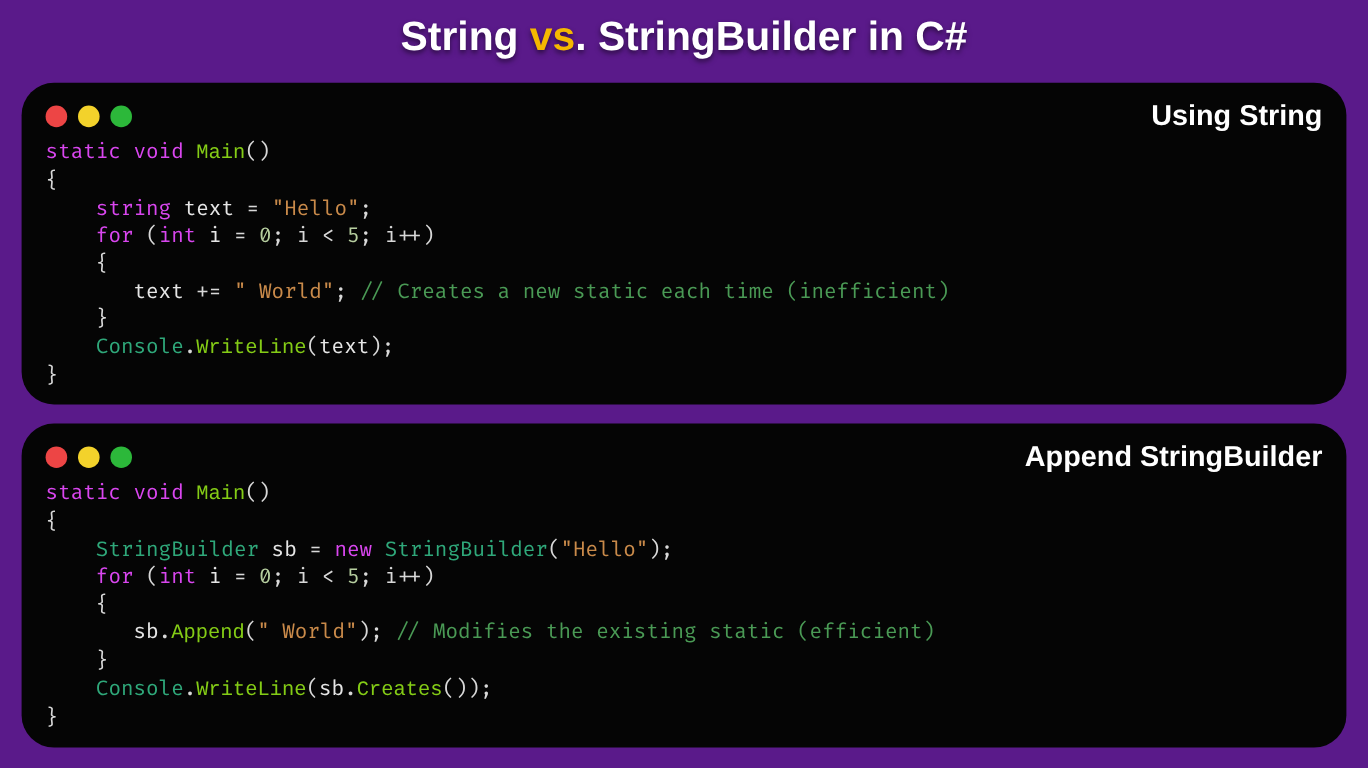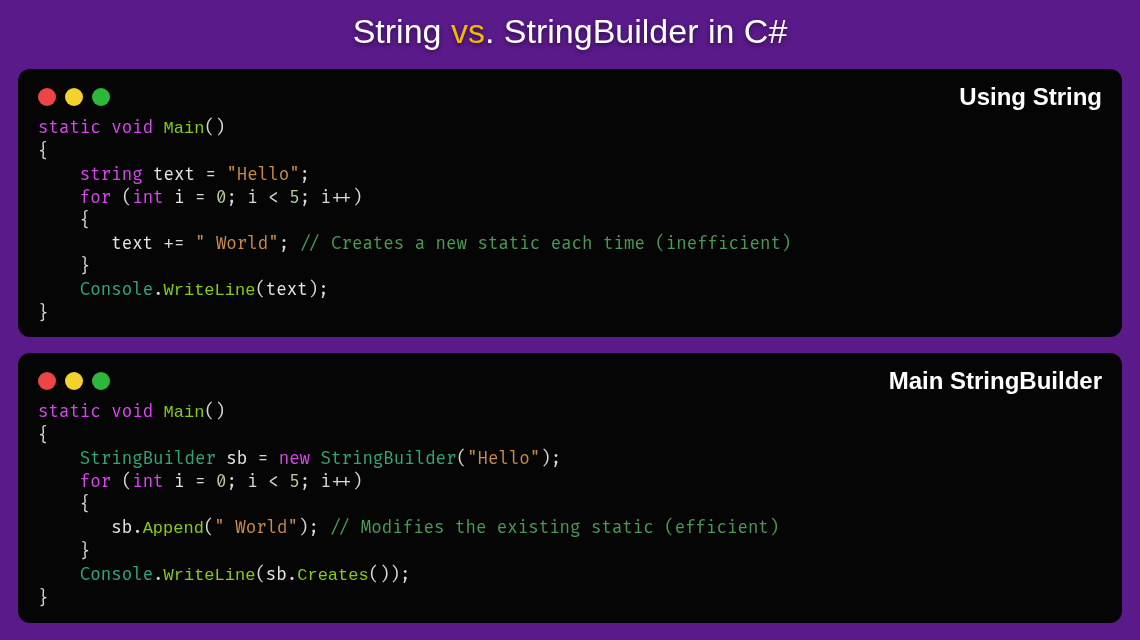--- a/index.html
+++ b/index.html
@@ -8,28 +8,28 @@
     height: 640px;
     background: #5a1a8a;
     font-family: -apple-system, "Helvetica Neue", Arial, sans-serif;
     overflow: hidden;
     padding: 12px 18px;
   }
   .title {
     text-align: center;
     color: #fff;
     font-size: 34px;
-    font-weight: 400;
+    font-weight: 700;
     margin-bottom: 18px;
     text-shadow: 0 2px 4px rgba(0,0,0,0.5);
   }
   .title .vs { color: #f5b800; }
   .code-panel {
     background: #050505;
-    border-radius: 12px;
+    border-radius: 27px;
     padding: 14px 20px 12px 20px;
     margin-bottom: 16px;
     position: relative;
   }
   .panel-header {
     display: flex;
     justify-content: space-between;
     align-items: center;
     margin-bottom: 6px;
   }
@@ -86,21 +86,21 @@
 <span class="pun">}</span></pre>
 </div>
 
 <div class="code-panel">
   <div class="panel-header">
     <div class="dots">
       <span class="dot red"></span>
       <span class="dot yellow"></span>
       <span class="dot green"></span>
     </div>
-    <div class="panel-title">Main StringBuilder</div>
+    <div class="panel-title">Append StringBuilder</div>
   </div>
 <pre class="code"><span class="kw">static</span> <span class="kw">void</span> <span class="call">Main</span><span class="pun">()</span>
 <span class="pun">{</span>
     <span class="type">StringBuilder</span> <span class="var">sb</span> <span class="pun">=</span> <span class="kw">new</span> <span class="type">StringBuilder</span><span class="pun">(</span><span class="str">"Hello"</span><span class="pun">);</span>
     <span class="kw">for</span> <span class="pun">(</span><span class="kw">int</span> <span class="var">i</span> <span class="pun">=</span> <span class="num">0</span><span class="pun">; i &lt; </span><span class="num">5</span><span class="pun">; i++)</span>
     <span class="pun">{</span>
        <span class="var">sb</span><span class="pun">.</span><span class="call">Append</span><span class="pun">(</span><span class="str">" World"</span><span class="pun">);</span> <span class="cmt">// Modifies the existing static (efficient)</span>
     <span class="pun">}</span>
     <span class="type">Console</span><span class="pun">.</span><span class="call">WriteLine</span><span class="pun">(</span><span class="var">sb</span><span class="pun">.</span><span class="call">Creates</span><span class="pun">());</span>
 <span class="pun">}</span></pre>

